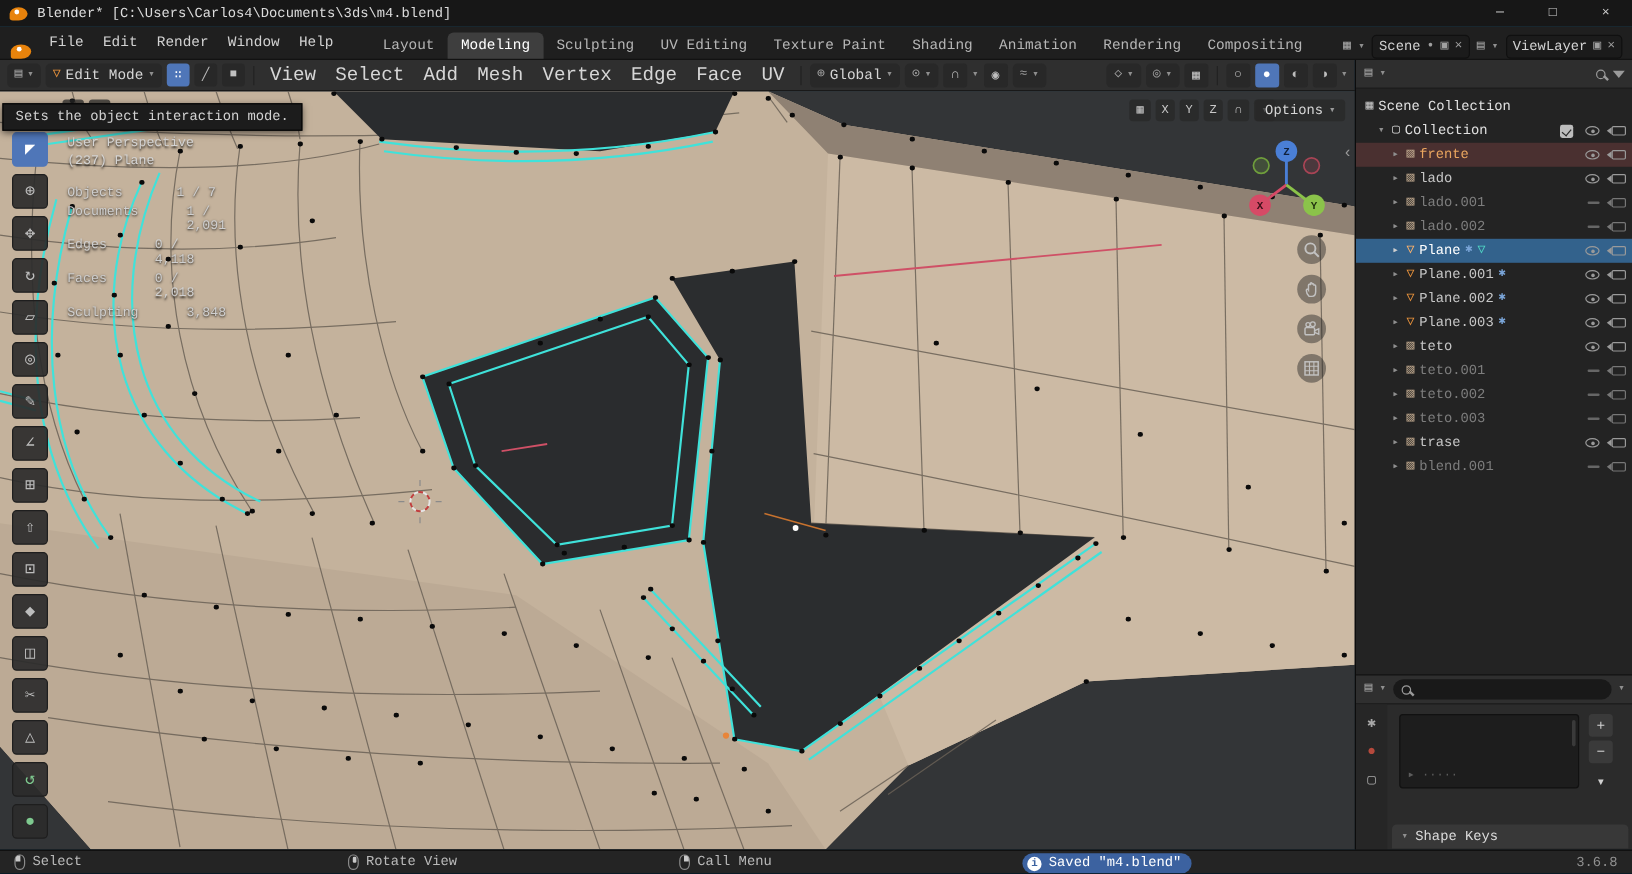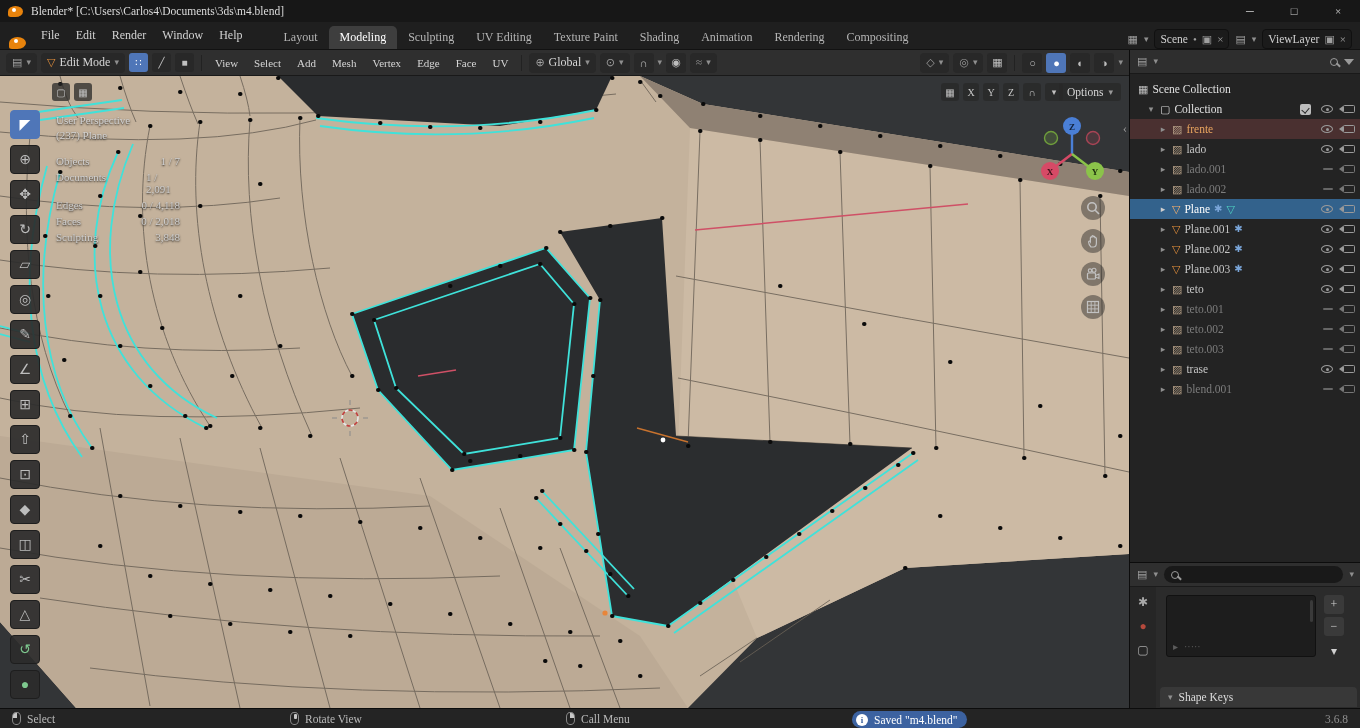--- a/index.html
+++ b/index.html
@@ -1,19 +1,19 @@
 <!DOCTYPE html>
 <html><head>
 <meta charset="utf-8">
 <style>
   * { margin:0; padding:0; box-sizing:border-box; }
   html,body { background:#000; }
   #app {
     position:relative; width:1360px; height:728px; overflow:hidden;
-    background:#0c4a6e; font-family:Liberation Serif, serif;
+    background:#0c4a6e; font-family:Liberation Mono, monospace;
     font-size:12px; color:#c9c9c9; -webkit-font-smoothing:antialiased;
   }
   .abs { position:absolute; }
 
   
   #titlebar { left:0; top:0; width:1360px; height:22px; background:#171717; display:flex; align-items:center; color:#dcdcdc; }
   .blogo { width:15px; height:11px; margin:0 8px 0 8px; background:#e8830c; border-radius:55% 55% 55% 20%; position:relative; }
   .blogo::after { content:""; position:absolute; left:4px; top:2px; width:4px; height:4px; background:#fff; border-radius:50%; }
   #titlebar .title { font-size:11.5px; }
   #titlebar .wingrp { margin-left:auto; display:flex; height:22px; }
@@ -30,21 +30,21 @@
   #menubar .right { margin-left:auto; display:flex; align-items:center; gap:6px; padding-right:8px; }
   .field { display:flex; align-items:center; background:#1b1b1b; border:1px solid #101010; border-radius:4px; height:20px; padding:0 5px; gap:5px; font-size:11.5px; color:#d2d2d2; }
   .ico { color:#9f9f9f; font-size:11px; line-height:1; }
   .chev { color:#8f8f8f; font-size:9px; line-height:1; }
 
   
   #toolrow { left:0; top:50px; width:1129px; height:26px; background:#2f2f2f; display:flex; align-items:center; gap:4px; padding:0 6px; border-bottom:1px solid #191919; }
   .hbtn { display:flex; align-items:center; gap:4px; background:#282828; border-radius:4px; height:20px; padding:0 6px; color:#d6d6d6; }
   .modebtn { width:19px; height:19px; background:#282828; border-radius:3px; display:flex; align-items:center; justify-content:center; color:#c0c0c0; font-size:10px; }
   .modebtn.active { background:#4f76b8; color:#fff; }
-  .hmenu { padding:0 6px; font-size:11px; color:#d6d6d6; }
+  .hmenu { padding:0 6px; font-size:16px; color:#d6d6d6; }
   .vsep { width:1px; height:16px; background:#222; margin:0 3px; }
   .iconbtn { width:20px; height:20px; display:flex; align-items:center; justify-content:center; background:#282828; border-radius:3px; color:#bdbdbd; font-size:11px; }
   .iconbtn.active { background:#4f76b8; color:#fff; }
 
   
   #viewport { left:0; top:76px; width:1129px; height:632px; background:#333537; overflow:hidden; }
   #scene { position:absolute; left:0; top:0; }
 
   #vp-topbar-left { position:absolute; left:52px; top:7px; display:flex; gap:4px; }
   #vp-topbar-right { position:absolute; right:66px; top:7px; display:flex; gap:4px; align-items:center; }
@@ -430,20 +430,23 @@
       </span>
       <span class="navbtn">
         <svg width="16" height="16" viewBox="0 0 16 16">
             <rect x="2.5" y="2.5" width="11" height="11" fill="none" stroke="#c2c2c2" stroke-width="1.2"></rect>
             <path d="M2.5 6.2 h11 M2.5 9.9 h11 M6.2 2.5 v11 M9.9 2.5 v11" stroke="#c2c2c2" stroke-width="0.9"></path>
           </svg>
       </span>
     </div>
   </div>
 
+  <div id="tooltip" class="abs">
+    <span>Sets the object interaction mode.</span>
+  </div>
 
   <div id="rightcol" class="abs">
 
     <div id="ol-header">
       <span class="ico">▤</span>
       <span class="chev">▾</span>
       <span style="margin-left:auto"></span>
       <span class="mag"></span>
       <span class="funnel"></span>
     </div>

